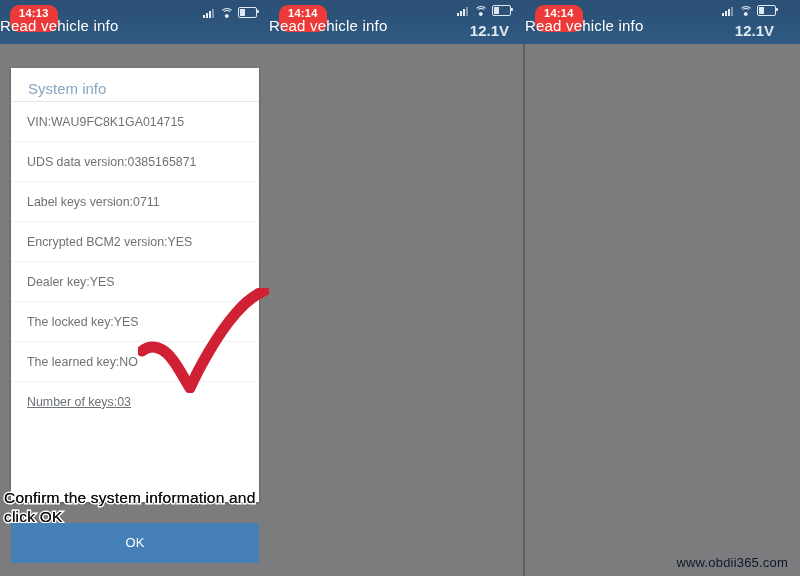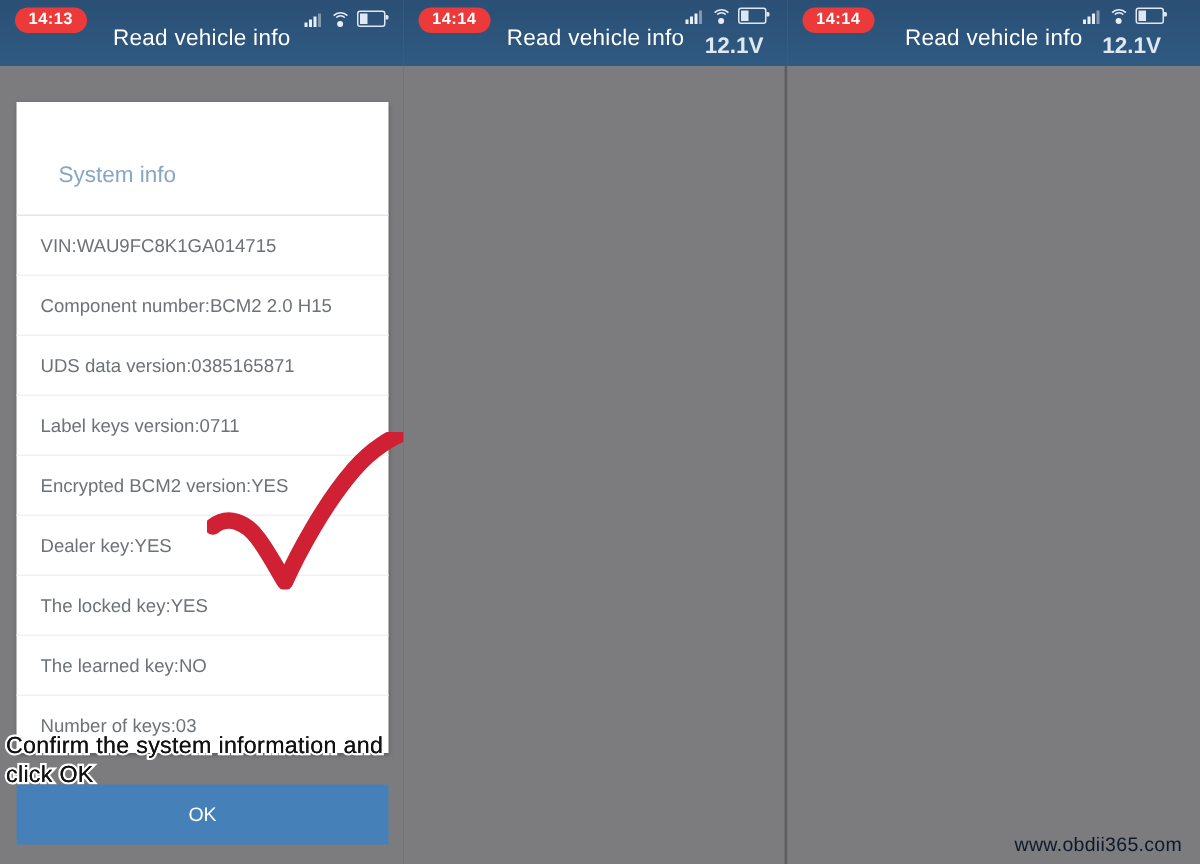--- a/index.html
+++ b/index.html
@@ -24,26 +24,26 @@
   
   .header{
     position:absolute;left:0;right:0;top:0;height:44px;
     background:#2d5278;
     background-image:linear-gradient(180deg,#2b4f75 0%,#2f5a82 100%);
   }
   .clock{
     position:absolute;left:10px;top:5px;
     background:#ec3a3a;color:#fff;
     font-size:11px;font-weight:bold;
-    border-radius:9px;padding:2px 9px 3px 9px;
+    border-radius:9px;padding:2px 9px 13px 9px;
     letter-spacing:.3px;
   }
   .title{
     position:absolute;left:0;right:0;top:17px;
-    text-align:center;color:#ffffff;
+    color:#ffffff;
     font-size:15px;letter-spacing:.2px;
   }
   .sysicons{position:absolute;top:7px;display:flex;align-items:center;gap:5px;}
   .volt{position:absolute;color:#dfe8f2;font-size:15px;font-weight:bold;}
 
   .sig{display:inline-block;height:10px;width:12px;position:relative;}
   .sig i{position:absolute;bottom:0;width:2px;background:#e8eef6;display:block;}
   .sig i:nth-child(1){left:0;height:3px;}
   .sig i:nth-child(2){left:3px;height:5px;}
   .sig i:nth-child(3){left:6px;height:7px;}
@@ -61,31 +61,31 @@
   .batt b{position:absolute;left:1px;top:1px;bottom:1px;width:5px;background:#dfe8f2;display:block;}
   .batt:after{content:"";position:absolute;right:-3px;top:2.4px;width:1.6px;height:3px;background:#dfe8f2;border-radius:0 1px 1px 0;}
 
   
   .card{
     position:absolute;background:#ffffff;
     box-shadow:0 1px 3px rgba(0,0,0,.28);
   }
   #sysinfo-card{left:11px;top:68px;width:248px;height:434px;}
   .card-title{
-    height:48px;line-height:42px;padding-left:28px;
+    height:34px;line-height:42px;padding-left:17px;
     color:#86a6c2;font-size:15px;
-    border-bottom:1px solid #e3e6e8;box-sizing:border-box;margin-top:28px;
+    border-bottom:1px solid #e3e6e8;box-sizing:border-box;
   }
   .info-row{
     height:40px;line-height:40px;padding-left:16px;
     color:#6d7276;font-size:12.4px;
     border-bottom:1px solid #eff1f2;box-sizing:border-box;
     white-space:nowrap;overflow:hidden;
   }
-  .info-row:last-child{border-bottom:none;}
+  .info-row:last-child{border-bottom:none;text-decoration:underline;}
 
   .ok-bar{
     position:absolute;background:#4680b8;color:#fff;
     text-align:center;font-size:13px;
   }
   #panel1-ok{left:11px;top:523px;width:248px;height:40px;line-height:40px;}
 
   
   .dialog{position:absolute;background:#fff;box-shadow:0 2px 5px rgba(0,0,0,.32);}
   #dialog2{left:276px;top:215px;width:244px;}
@@ -158,21 +158,20 @@
           </span>
         <span class="batt">
             <b></b>
           </span>
       </div>
     </div>
 
     <div class="card" id="sysinfo-card">
       <div class="card-title">System info</div>
       <div class="info-row">VIN:WAU9FC8K1GA014715</div>
-      <div class="info-row">Component number:BCM2 2.0 H15</div>
       <div class="info-row">UDS data version:0385165871</div>
       <div class="info-row">Label keys version:0711</div>
       <div class="info-row">Encrypted BCM2 version:YES</div>
       <div class="info-row">Dealer key:YES</div>
       <div class="info-row">The locked key:YES</div>
       <div class="info-row">The learned key:NO</div>
       <div class="info-row">Number of keys:03</div>
     </div>
 
     <svg class="redcheck" viewBox="0 0 135 105">

